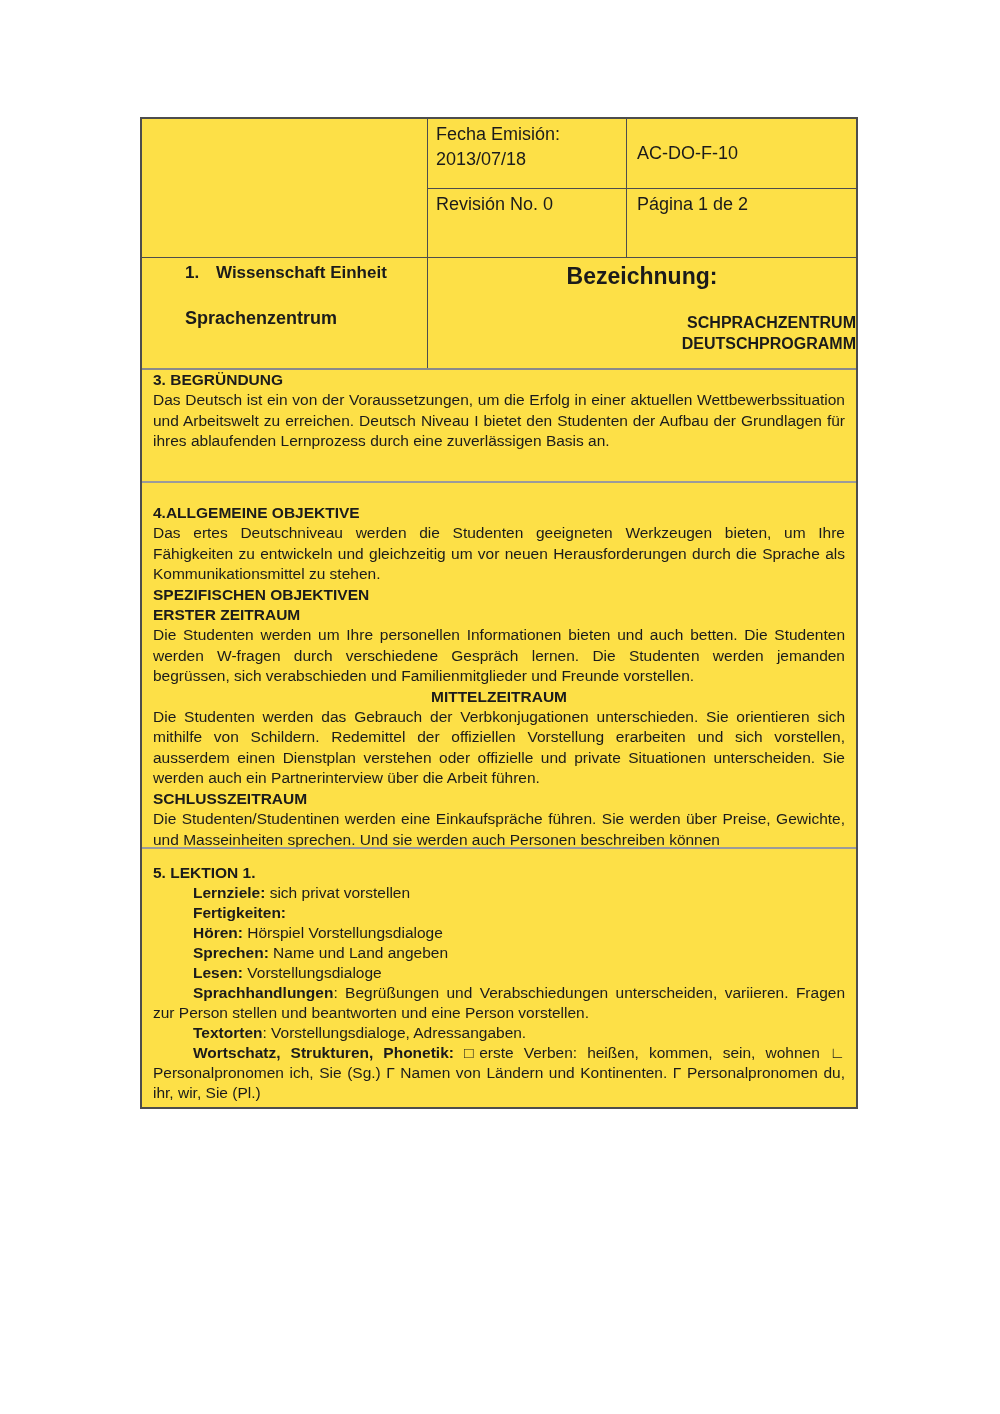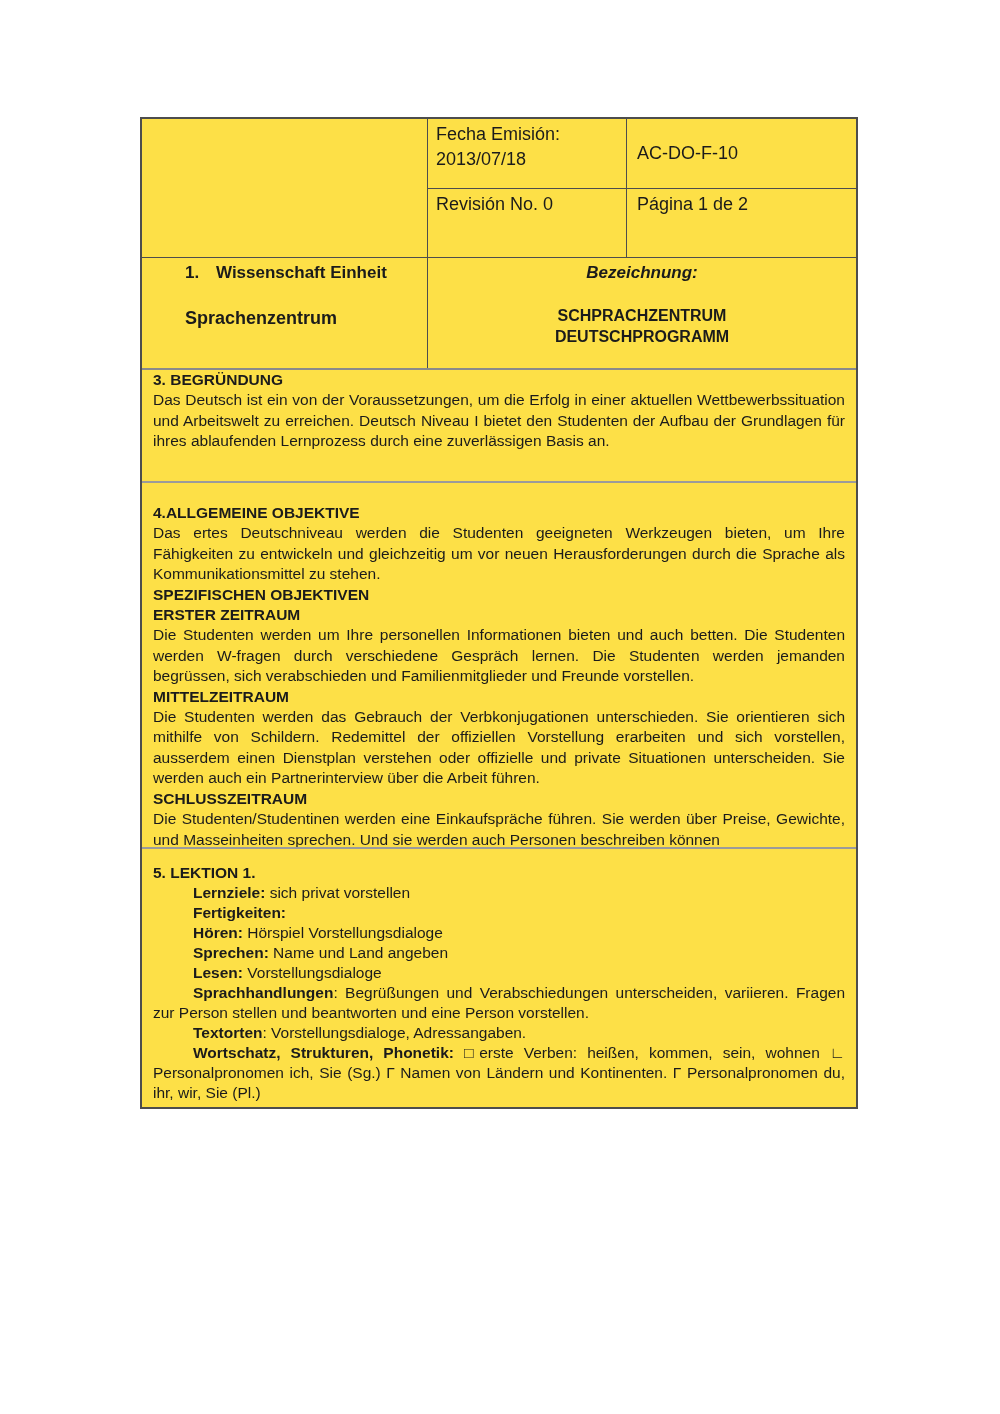--- a/index.html
+++ b/index.html
@@ -62,33 +62,33 @@
   .c-unit {
     border-right: 1px solid #4d4d4d;
     padding: 5px 6px 0 43px;
     font-weight: bold;
     font-size: 17px;
   }
   .unit-line1 { display: flex; }
   .unit-num { width: 31px; flex: 0 0 31px; }
   .unit-name { margin-top: 25px; font-size: 18px; }
   .c-bez { text-align: center; padding-top: 5px; }
-  .bez-label { font-weight: bold; font-size: 17px; font-style: italic; }
-  .bez-sub { margin-top: 22px; font-weight: bold; font-size: 16px; line-height: 21px; }
+  .bez-label { font-weight: bold; font-size: 23px; }
+  .bez-sub { margin-top: 22px; font-weight: bold; font-size: 16px; line-height: 21px; text-align: right; }
   
   .secrow { padding: 0 11px; overflow: hidden; }
   .row-begr { height: 113px; border-bottom: 2px solid #9b9b9b; }
   .row-obj  { height: 366px; border-bottom: 2px solid #9b9b9b; padding-top: 20px; }
   .row-lekt { height: 258px; padding-top: 14px; }
   .secrow p { margin: 0; font-size: 15.5px; line-height: 20.4px; }
   .row-lekt p { line-height: 20px; }
   .b { font-weight: bold; margin-left: 40px; }
   .just { text-align: justify; }
   .m-spez    { margin-top: 16px; }
-  .m-mittel  { margin-top: 16px; }
+  .m-mittel  { margin-top: 16px; text-align: center; }
   .m-mbody   { margin-top: 14px; }
   .m-schluss { margin-top: 17px; }
   .m-sbody   { margin-top: 15px; }
   .m-51      { margin-top: 7px; }
 </style>
 </head>
 <body>
 
 <div class="doc">
 

